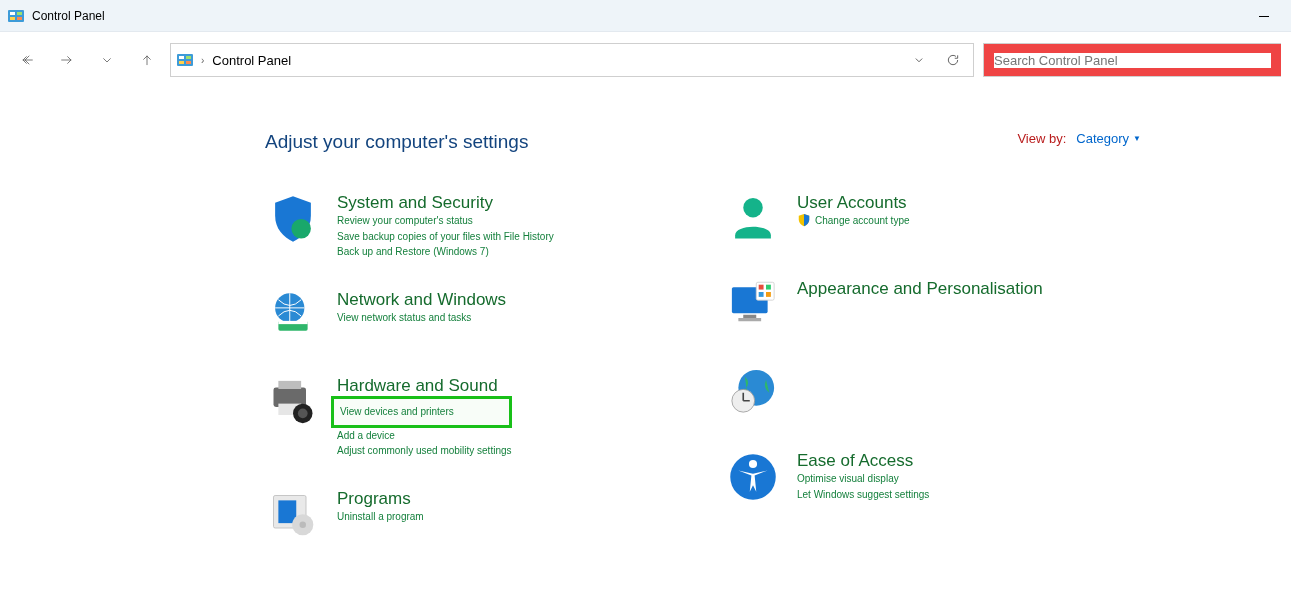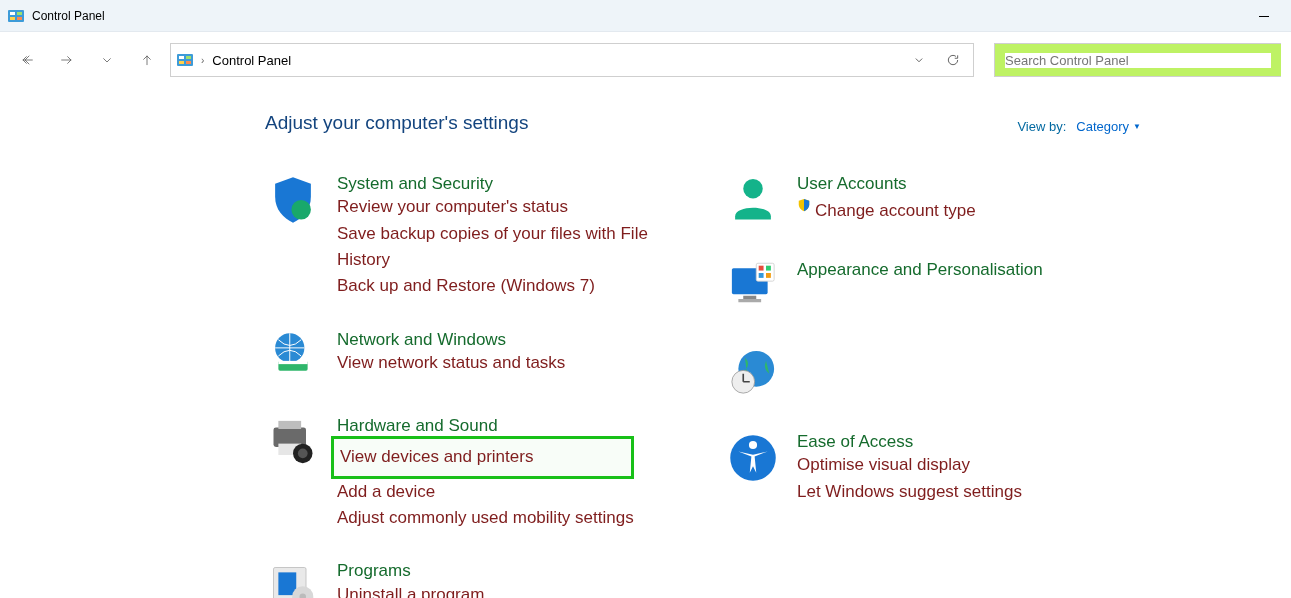--- a/index.html
+++ b/index.html
@@ -53,64 +53,65 @@
   .addr-bar .spacer { flex:1; }
   .addr-bar .addr-drop svg, .addr-bar .refresh svg { width:14px; height:14px; stroke:#444; fill:none; stroke-width:1.4; }
   .addr-bar .addr-drop, .addr-bar .refresh { width:28px; height:28px; display:flex; align-items:center; justify-content:center;}
   .search-bar {
     flex:1;
     height:34px;
     border:1px solid #cfcfcf;
     border-right:none;
     display:flex; align-items:center;
     padding:0 10px;
-    margin-left:14px;
+    margin-left:3px;
     color:#777;
-    background:#bef264;
+    background:#ef4444;
   }
   .search-bar input {
     border:none; outline:none; width:100%; font-size:13px; color:#333; font-family:inherit;
   }
   .search-bar input::placeholder { color:#767676; }
 
   .content {
     padding: 24px 0 0 0;
     display:flex;
     flex-direction:column;
   }
   .header-row {
     display:flex;
-    align-items:flex-end;
+    align-items:flex-start;
     padding: 0 150px 0 265px;
+    margin-top: 19px;
   }
   .header-row h1 {
     font-size:19px;
     font-weight:400;
     color:#13447e;
     flex:1;
   }
-  .viewby { font-size:13px; color:#0369a1; margin-right:10px; }
+  .viewby { font-size:13px; color:#b91c1c; margin-right:10px; }
   .viewby-cat { color:#0066cc; font-size:13px; display:flex; align-items:center; gap:4px;}
   .viewby-cat .tri { font-size:8px; color:#0066cc; }
 
   .categories {
     display:flex;
     padding: 40px 0 0 265px;
     gap: 60px;
   }
   .col { width: 400px; display:flex; flex-direction:column; gap:30px; }
   .cat {
     display:flex;
     gap: 16px;
   }
   .cat .icon-slot { width:56px; height:56px; flex-shrink:0; display:flex; align-items:flex-start; justify-content:center; }
   .cat .icon-slot svg { width:52px; height:52px; }
   .cat-body { display:flex; flex-direction:column; }
   .cat-title { color:#156b2d; font-size:17px; font-weight:400; line-height:1.2; }
-  .cat-link { color:#7f1d1d; font-size:17px; line-height:1.55; }
+  .cat-link { color:#15803d; font-size:10px; line-height:1.55; }
   .cat-link.highlighted {
     border: 3px solid #18c018;
     background: rgba(30,200,30,0.03);
     padding: 5px 6px;
     margin-left:-6px;
     display:inline-block;
   }
   .shield-badge { display:inline-flex; gap:4px;}
   .shield-badge svg { width:14px; height:14px; }
 

